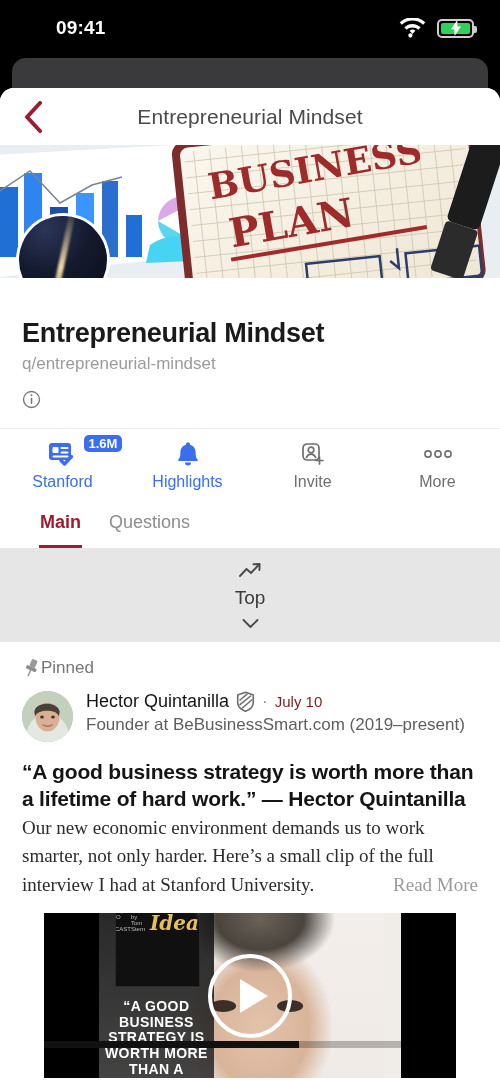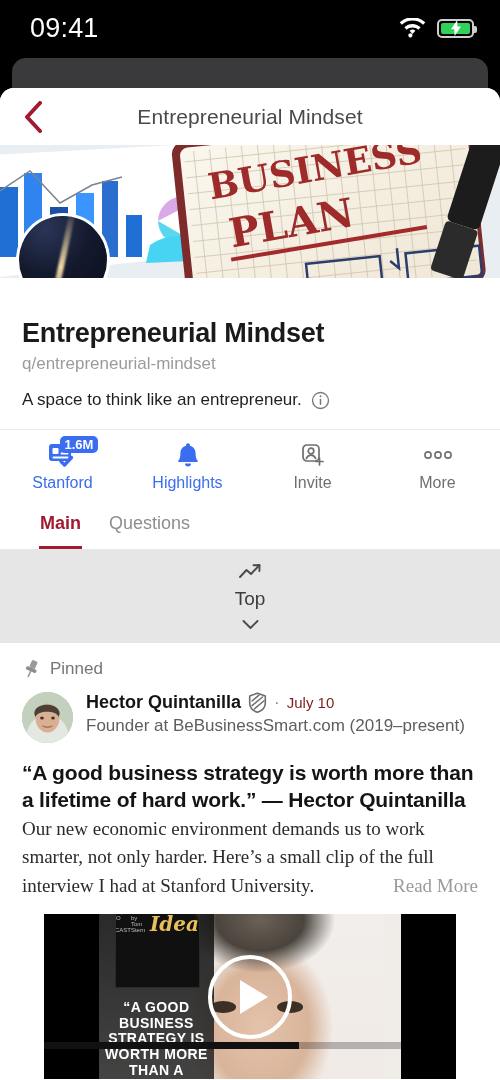--- a/index.html
+++ b/index.html
@@ -11,21 +11,21 @@
     -webkit-font-smoothing:antialiased;
   }
   .phone { position:relative; width:500px; height:1080px; background:#000; overflow:hidden; }
 
   
   .statusbar{
     position:relative; height:56px; width:100%;
     display:flex; align-items:center; justify-content:space-between;
     padding:0 26px 0 30px; color:#fff;
   }
-  .status-time{ font-size:27px; font-weight:400; letter-spacing:.2px; }
+  .status-time{ font-size:19px; font-weight:700; letter-spacing:.2px;margin-left:26px; }
   .status-right{ display:flex; align-items:center; gap:11px; }
   .wifi-icon{ width:27px; height:20px; display:block; }
   .battery{
     position:relative; width:37px; height:19px; border:2px solid #cfcfcf;
     border-radius:5px; padding:2px; display:flex; align-items:center;
   }
   .battery:after{
     content:""; position:absolute; right:-5px; top:5px; width:3px; height:7px;
     background:#cfcfcf; border-radius:0 2px 2px 0;
   }
@@ -91,21 +91,21 @@
     padding:11px 0 9px 0; background:#fff;
   }
   .action{
     flex:1; display:flex; flex-direction:column; align-items:center; gap:6px;
     cursor:pointer;
   }
   .action-ico{ height:27px; display:flex; align-items:center; justify-content:center; position:relative;}
   .action-label{ font-size:16px; color:#6f6f6f; }
   .action.is-active .action-label{ color:#3a6df0; }
   .badge{
-    position:absolute; left:12px; top:-5px; background:#3a6df0; color:#fff;
+    position:absolute; left:36px; top:-5px; background:#3a6df0; color:#fff;
     font-size:13px; font-weight:600; border-radius:5px; padding:1px 5px;
     line-height:15px; white-space:nowrap;
   }
 
   
   .tabs{
     display:flex; gap:26px; padding:0 39px; background:#fff;
     border-bottom:1px solid #e8e8e8;
   }
   .tab{
@@ -117,30 +117,30 @@
   
   .sortbar{
     background:#e6e6e6; padding:13px 22px; display:flex; align-items:center; gap:9px;
     cursor:pointer;
     flex-direction:column;
   }
   .sort-label{ font-size:19px; color:#3d3d3d; }
 
   
   .post{ background:#fff; padding:16px 22px 0 22px; }
-  .pinned-row{ display:flex; align-items:flex-end; gap:9px; }
+  .pinned-row{ display:flex; align-items:flex-end; }
   .pinned-label{ font-size:17px; color:#767676; }
   .author-row{ display:flex; gap:13px; margin-top:13px; }
   .author-avatar{
     width:51px; height:51px; border-radius:50%; flex:none; overflow:hidden;
     background:#b9c7b4; position:relative;
   }
   .author-meta{ flex:1; min-width:0; }
   .author-line{ display:flex; align-items:center; gap:7px; flex-wrap:wrap; }
-  .author-name{ font-size:18px; font-weight:700; color:#151515; }
+  .author-name{ font-size:18px; font-weight:400; color:#151515; }
   .author-dot{ color:#8a8a8a; font-size:17px; }
   .author-date{ font-size:15px; color:#7f1d1d; }
   .author-cred{ font-size:17px; color:#5e5e5e; line-height:1.35; margin-top:2px; }
   .post-title{
     font-size:21px; font-weight:700; color:#141414; line-height:1.3;
     margin-top:16px; letter-spacing:-.2px;
   }
   .post-body{
     position:relative; font-size:19px; color:#2b2b2b; line-height:1.52; margin-top:1px;
     max-height:87px; overflow:hidden;font-family:Liberation Serif, serif;
@@ -295,21 +295,20 @@
       </svg>
       <div class="space-avatar">
         <div class="streak"></div>
       </div>
     </div>
 
     <div class="identity">
       <div class="space-name">Entrepreneurial Mindset</div>
       <div class="space-handle">q/entrepreneurial-mindset</div>
       <div class="space-desc-row">
-        <div class="space-desc">A space to think like an entrepreneur.</div>
         <svg class="info-icon" viewBox="0 0 20 20">
           <circle cx="10" cy="10" r="8.4" fill="none" stroke="#767676" stroke-width="1.4"></circle>
           <circle cx="10" cy="5.6" r="1" fill="#767676"></circle>
           <rect x="9.2" y="8.2" width="1.6" height="6.6" rx=".8" fill="#767676"></rect>
         </svg>
       </div>
     </div>
 
     <div class="actions">
 

